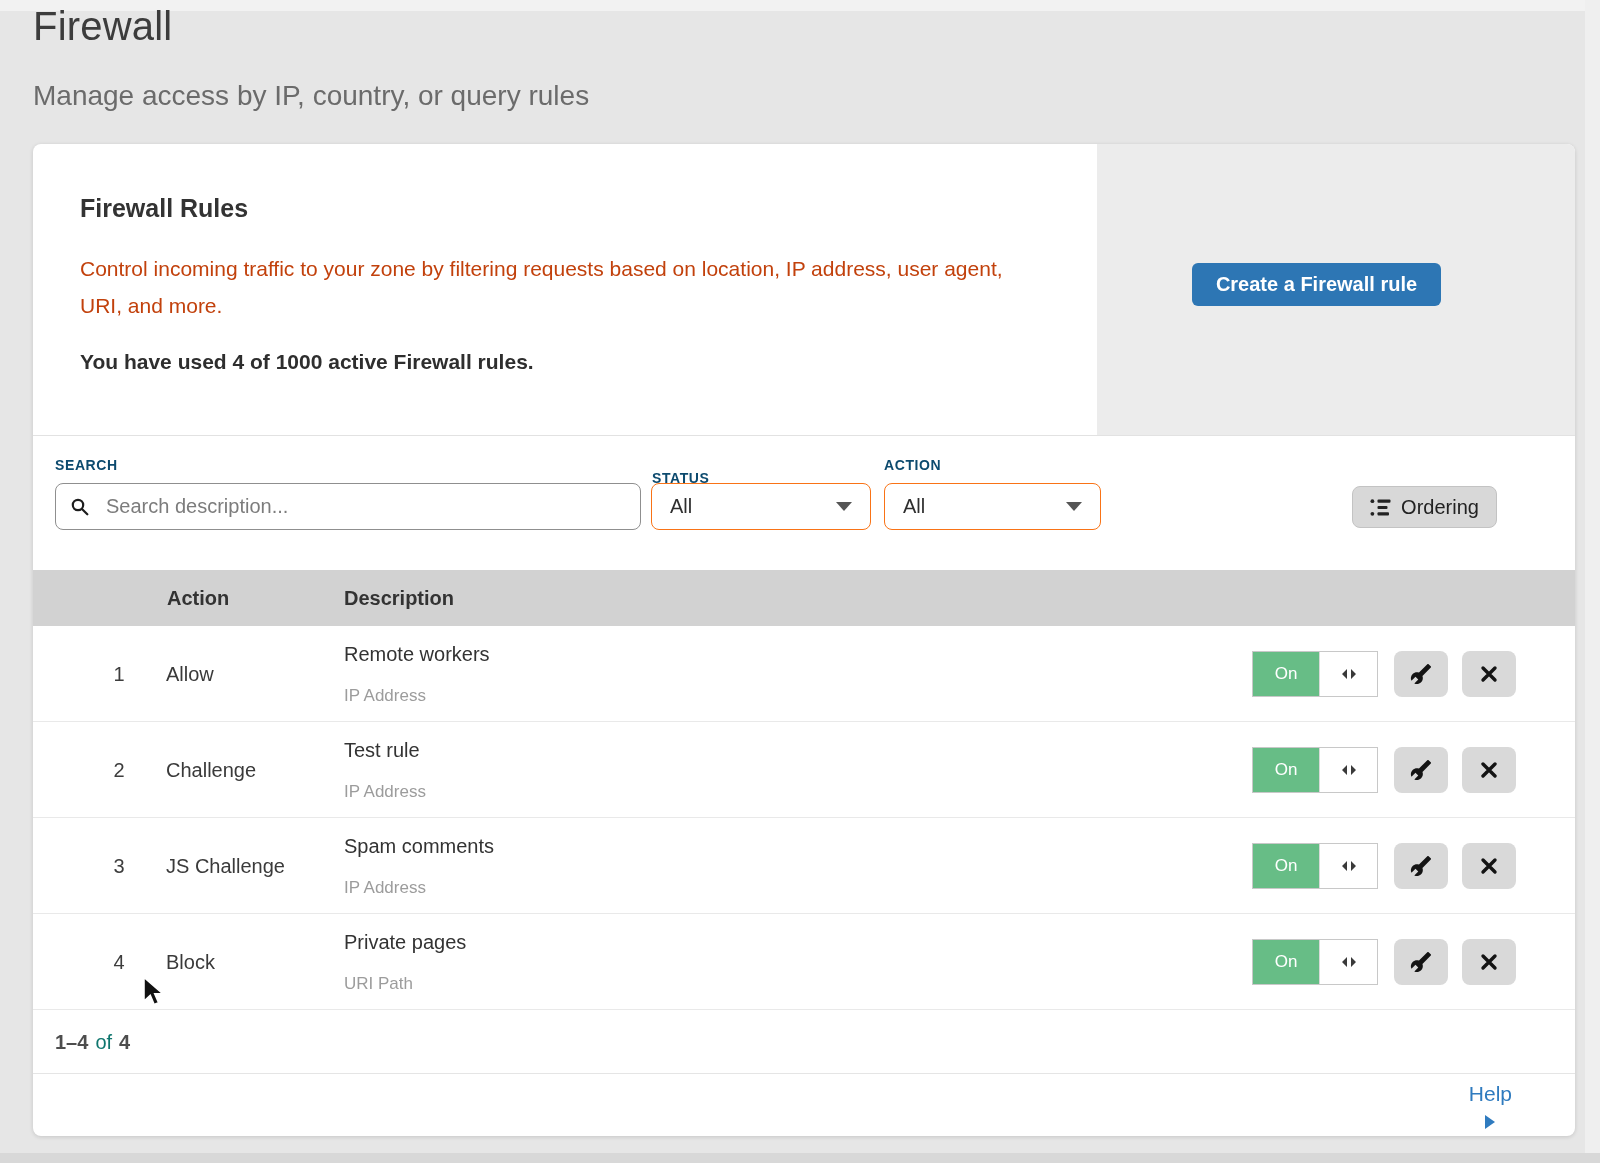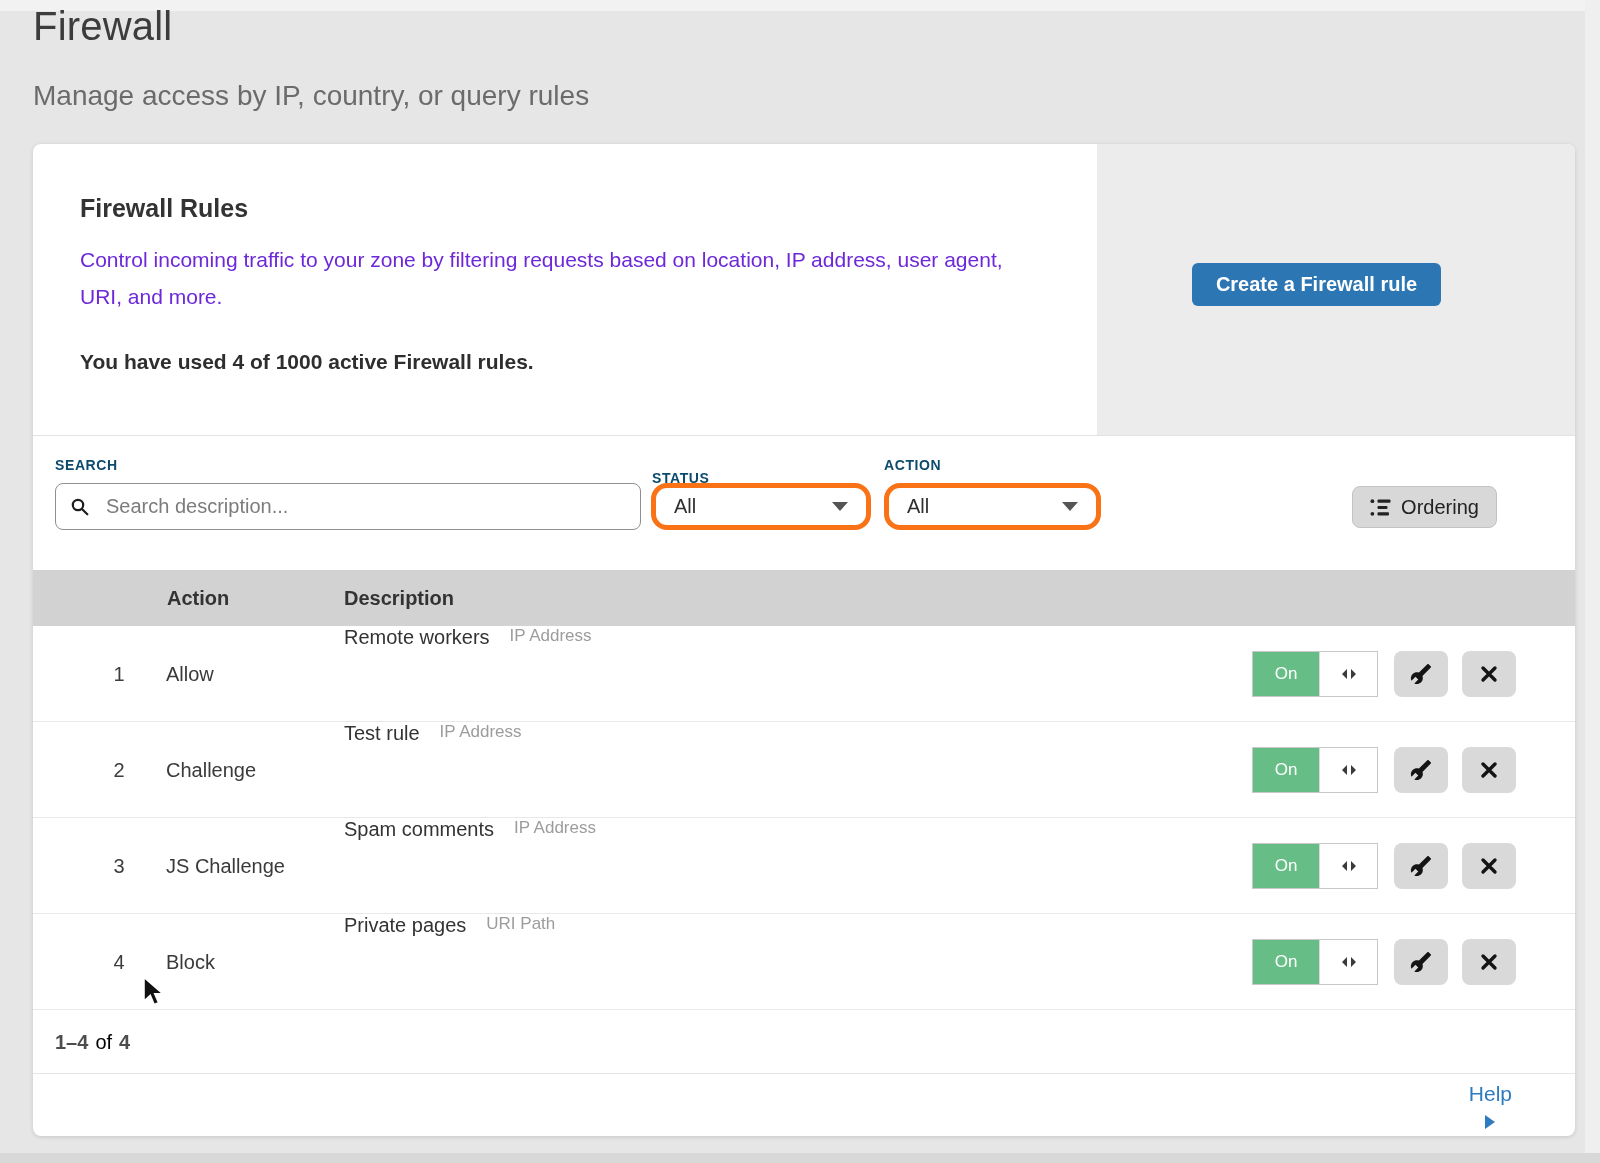--- a/index.html
+++ b/index.html
@@ -31,22 +31,22 @@
     box-shadow:0 1px 4px rgba(0,0,0,.14);
   }
 
   
   .card-header { position:absolute; left:0; top:0; width:100%; height:292px; border-bottom:1px solid #e2e2e2; }
   .card-header h2 {
     position:absolute; left:47px; top:50px;
     font-size:25px; font-weight:700; color:#333;
   }
   .card-header .desc {
-    position:absolute; left:47px; top:97px; width:965px;
-    font-size:21px; line-height:37px; color:#6d28d9;
+    position:absolute; left:47px; top:106px; width:965px;
+    font-size:21px; line-height:37px; color:#c2410c;
   }
   .card-header .usage {
     position:absolute; left:47px; top:206px;
     font-size:21px; font-weight:700; color:#2e2e2e;
   }
   .side-panel {
     position:absolute; right:0; top:0; width:478px; height:291px;
     background:#ececec; border-radius:0 8px 0 0;
   }
   .btn-primary {
@@ -67,21 +67,21 @@
     display:flex; align-items:center; padding:0 14px; gap:16px;
   }
   .search-box svg { flex:0 0 auto; }
   .search-box input {
     flex:1; border:none; outline:none; background:transparent;
     font-family:inherit; font-size:20px; color:#333;
   }
   .search-box input::placeholder { color:#7c7c7c; }
   .select-box {
     position:absolute; top:47px; height:47px;
-    border:5px solid #f97316; border-radius:16px; background:#fff;
+    border:1px solid #f97316; border-radius:8px; background:#fff;
     display:flex; align-items:center; justify-content:space-between;
     padding:0 18px; font-size:20px; color:#2f2f2f; cursor:pointer;
   }
   .caret {
     width:0; height:0;
     border-left:8px solid transparent; border-right:8px solid transparent;
     border-top:9px solid #555;
   }
   .ordering-btn {
     position:absolute; left:1319px; top:50px; width:145px; height:42px;
@@ -105,21 +105,21 @@
     position:absolute; left:68px; top:0; width:36px; height:96px;
     display:flex; align-items:center; justify-content:center;
     font-size:20px; color:#3d3d3d;
   }
   .cell-action {
     position:absolute; left:133px; top:0; height:96px;
     display:flex; align-items:center; font-size:20px; color:#3a3a3a;
   }
   .cell-desc {
     position:absolute; left:311px; top:0; height:96px;
-    display:flex; flex-direction:row; justify-content:center; gap:20px;
+    display:flex; flex-direction:column; justify-content:center; gap:20px;
   }
   .desc-title { font-size:20px; color:#333; }
   .desc-sub   { font-size:17px; color:#9c9c9c; }
 
   .toggle {
     position:absolute; left:1219px; top:25px; width:126px; height:46px;
     border:1px solid #c8c8c8; border-radius:0; overflow:hidden;
     display:flex; cursor:pointer; background:#fff;
   }
   .toggle-on {
@@ -137,21 +137,21 @@
   }
   .icon-btn.edit { left:1361px; }
   .icon-btn.del  { left:1429px; }
 
   
   .pagination {
     position:absolute; left:0; top:867px; width:100%; height:62px;
     display:flex; align-items:center; padding-left:22px; font-size:20px;
   }
   .pg-bold { font-weight:700; color:#4d4d4d; }
-  .pg-of   { color:#000000; margin:0 7px; }
+  .pg-of   { color:#0f766e; margin:0 7px; }
   .help-row {
     position:absolute; left:0; top:929px; width:100%; height:63px;
     border-top:1px solid #e5e5e5;
     display:flex; align-items:center; justify-content:flex-end; padding-right:63px;
   }
   .help-link {
     display:flex; align-items:center; gap:9px;
     font-size:21px; color:#2f7bbf; text-decoration:none; cursor:pointer;flex-direction:column;
   }
   .help-arrow {

